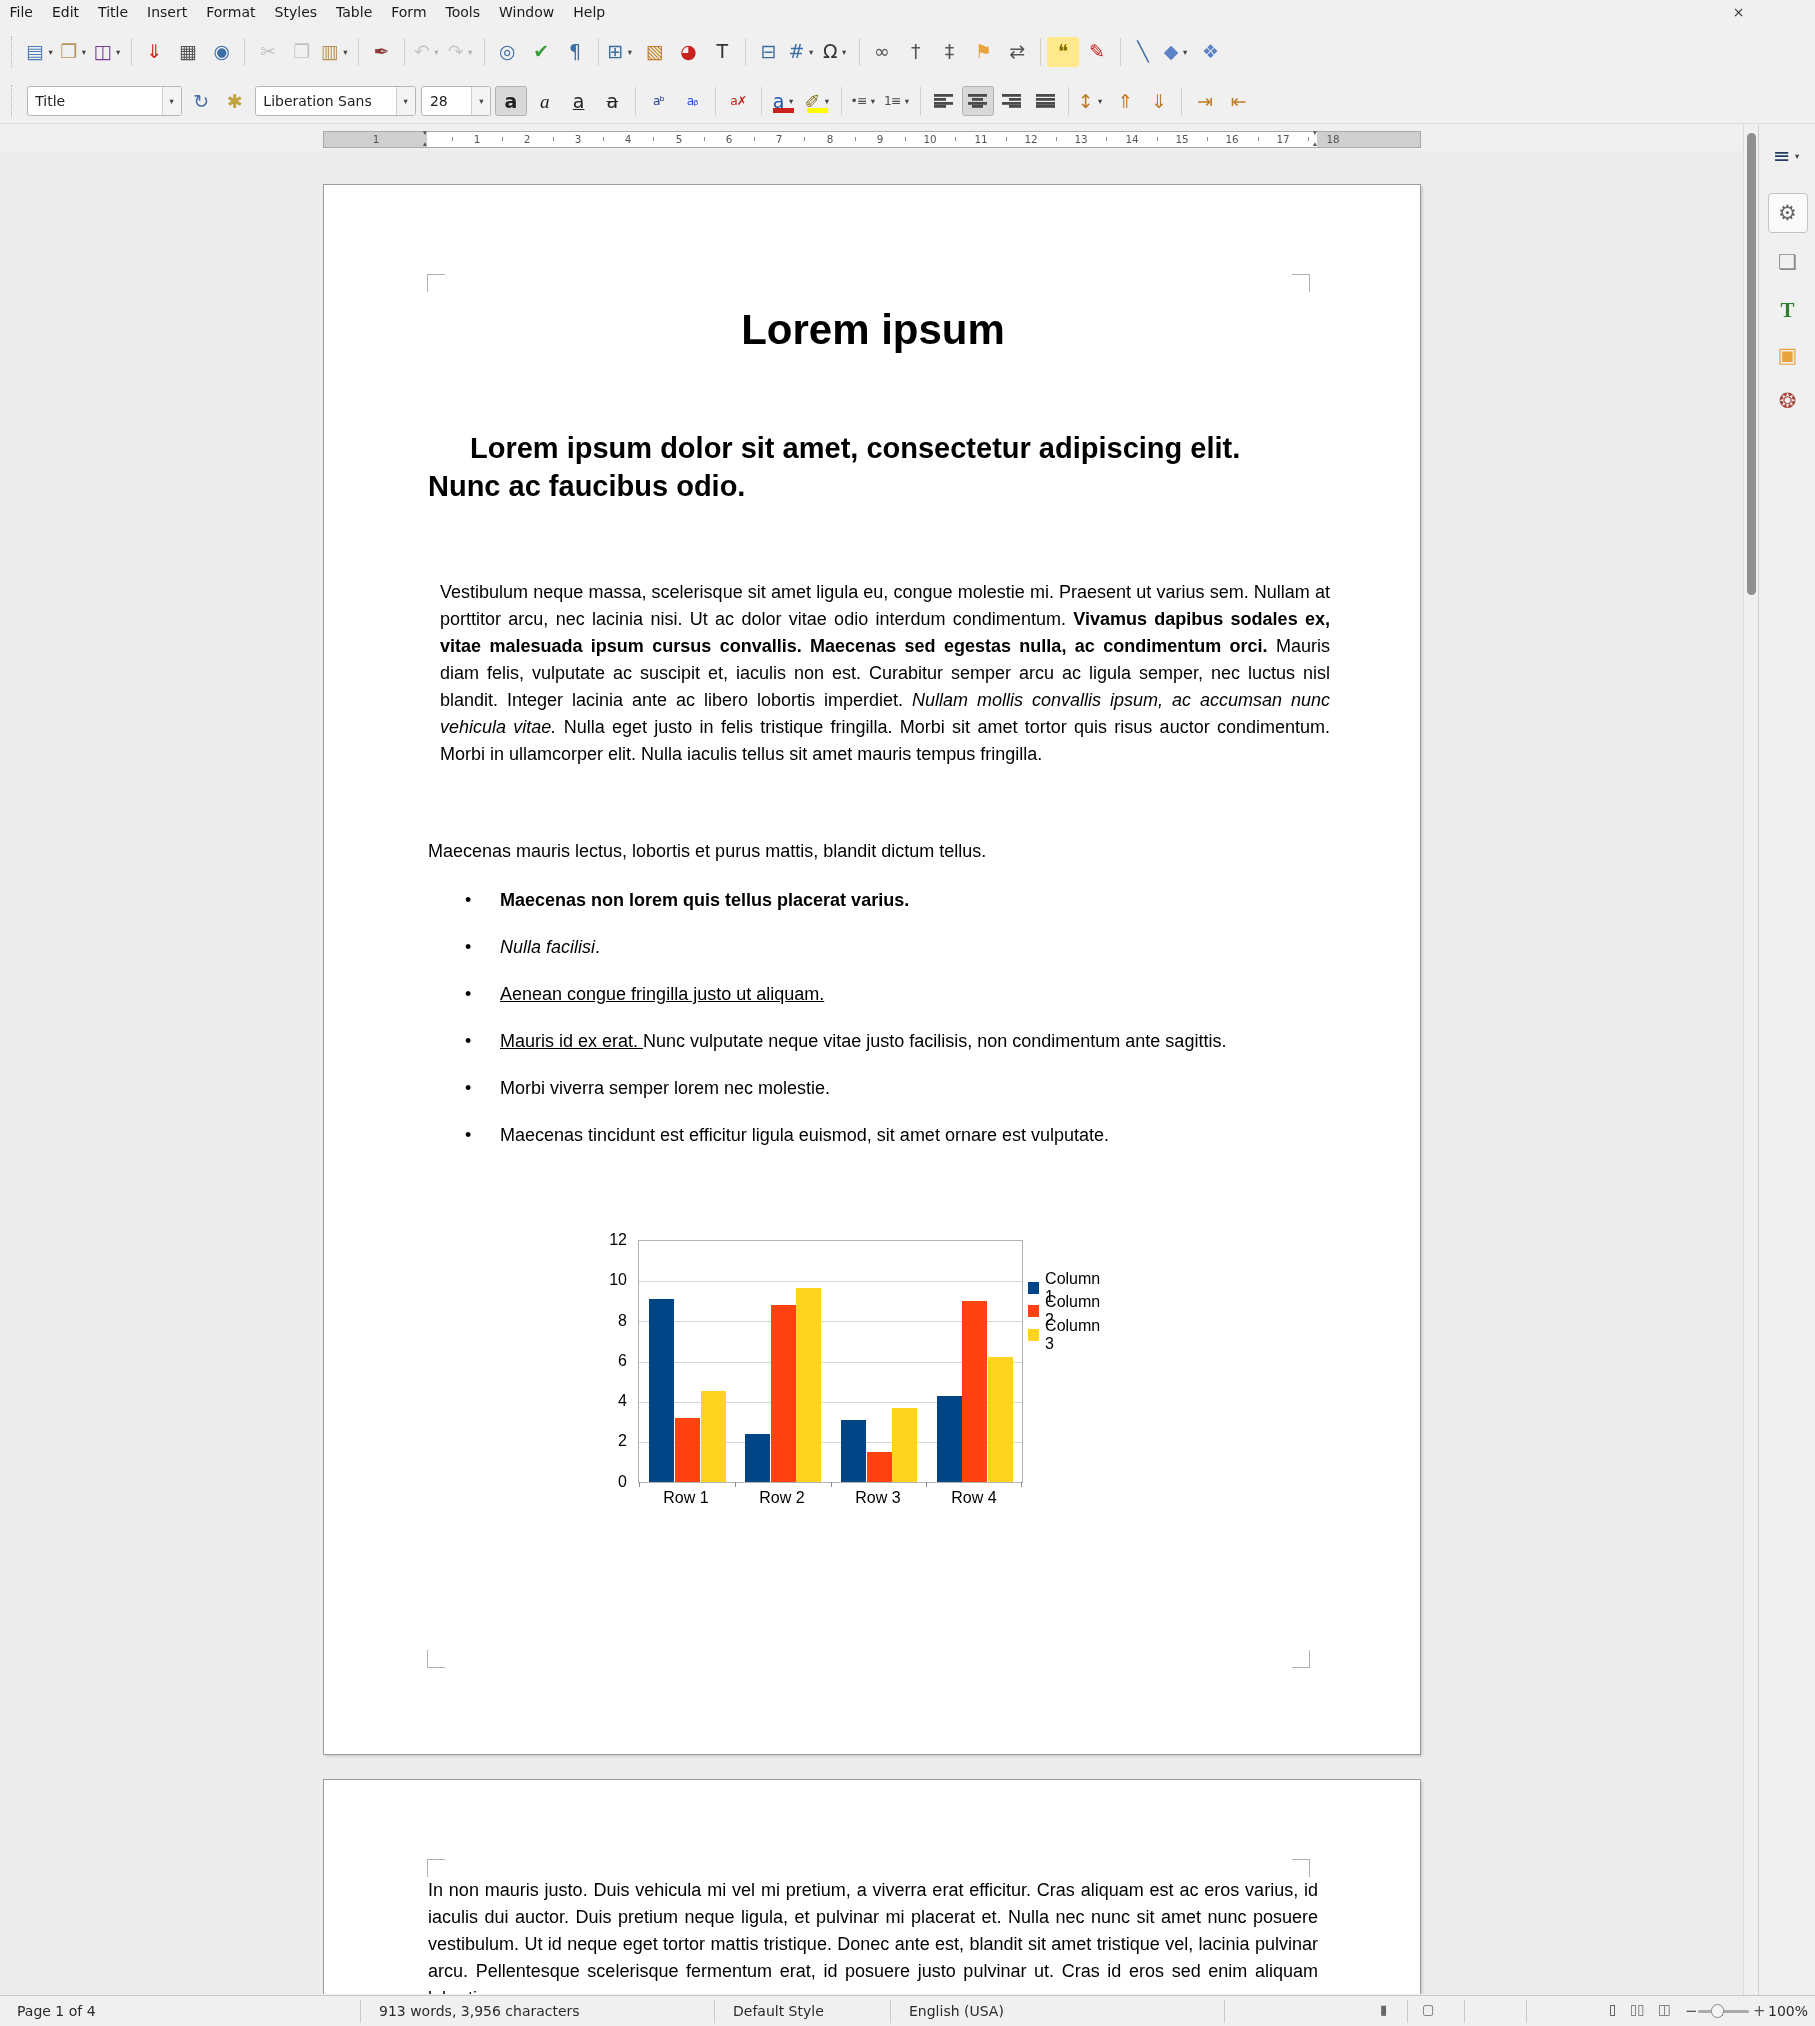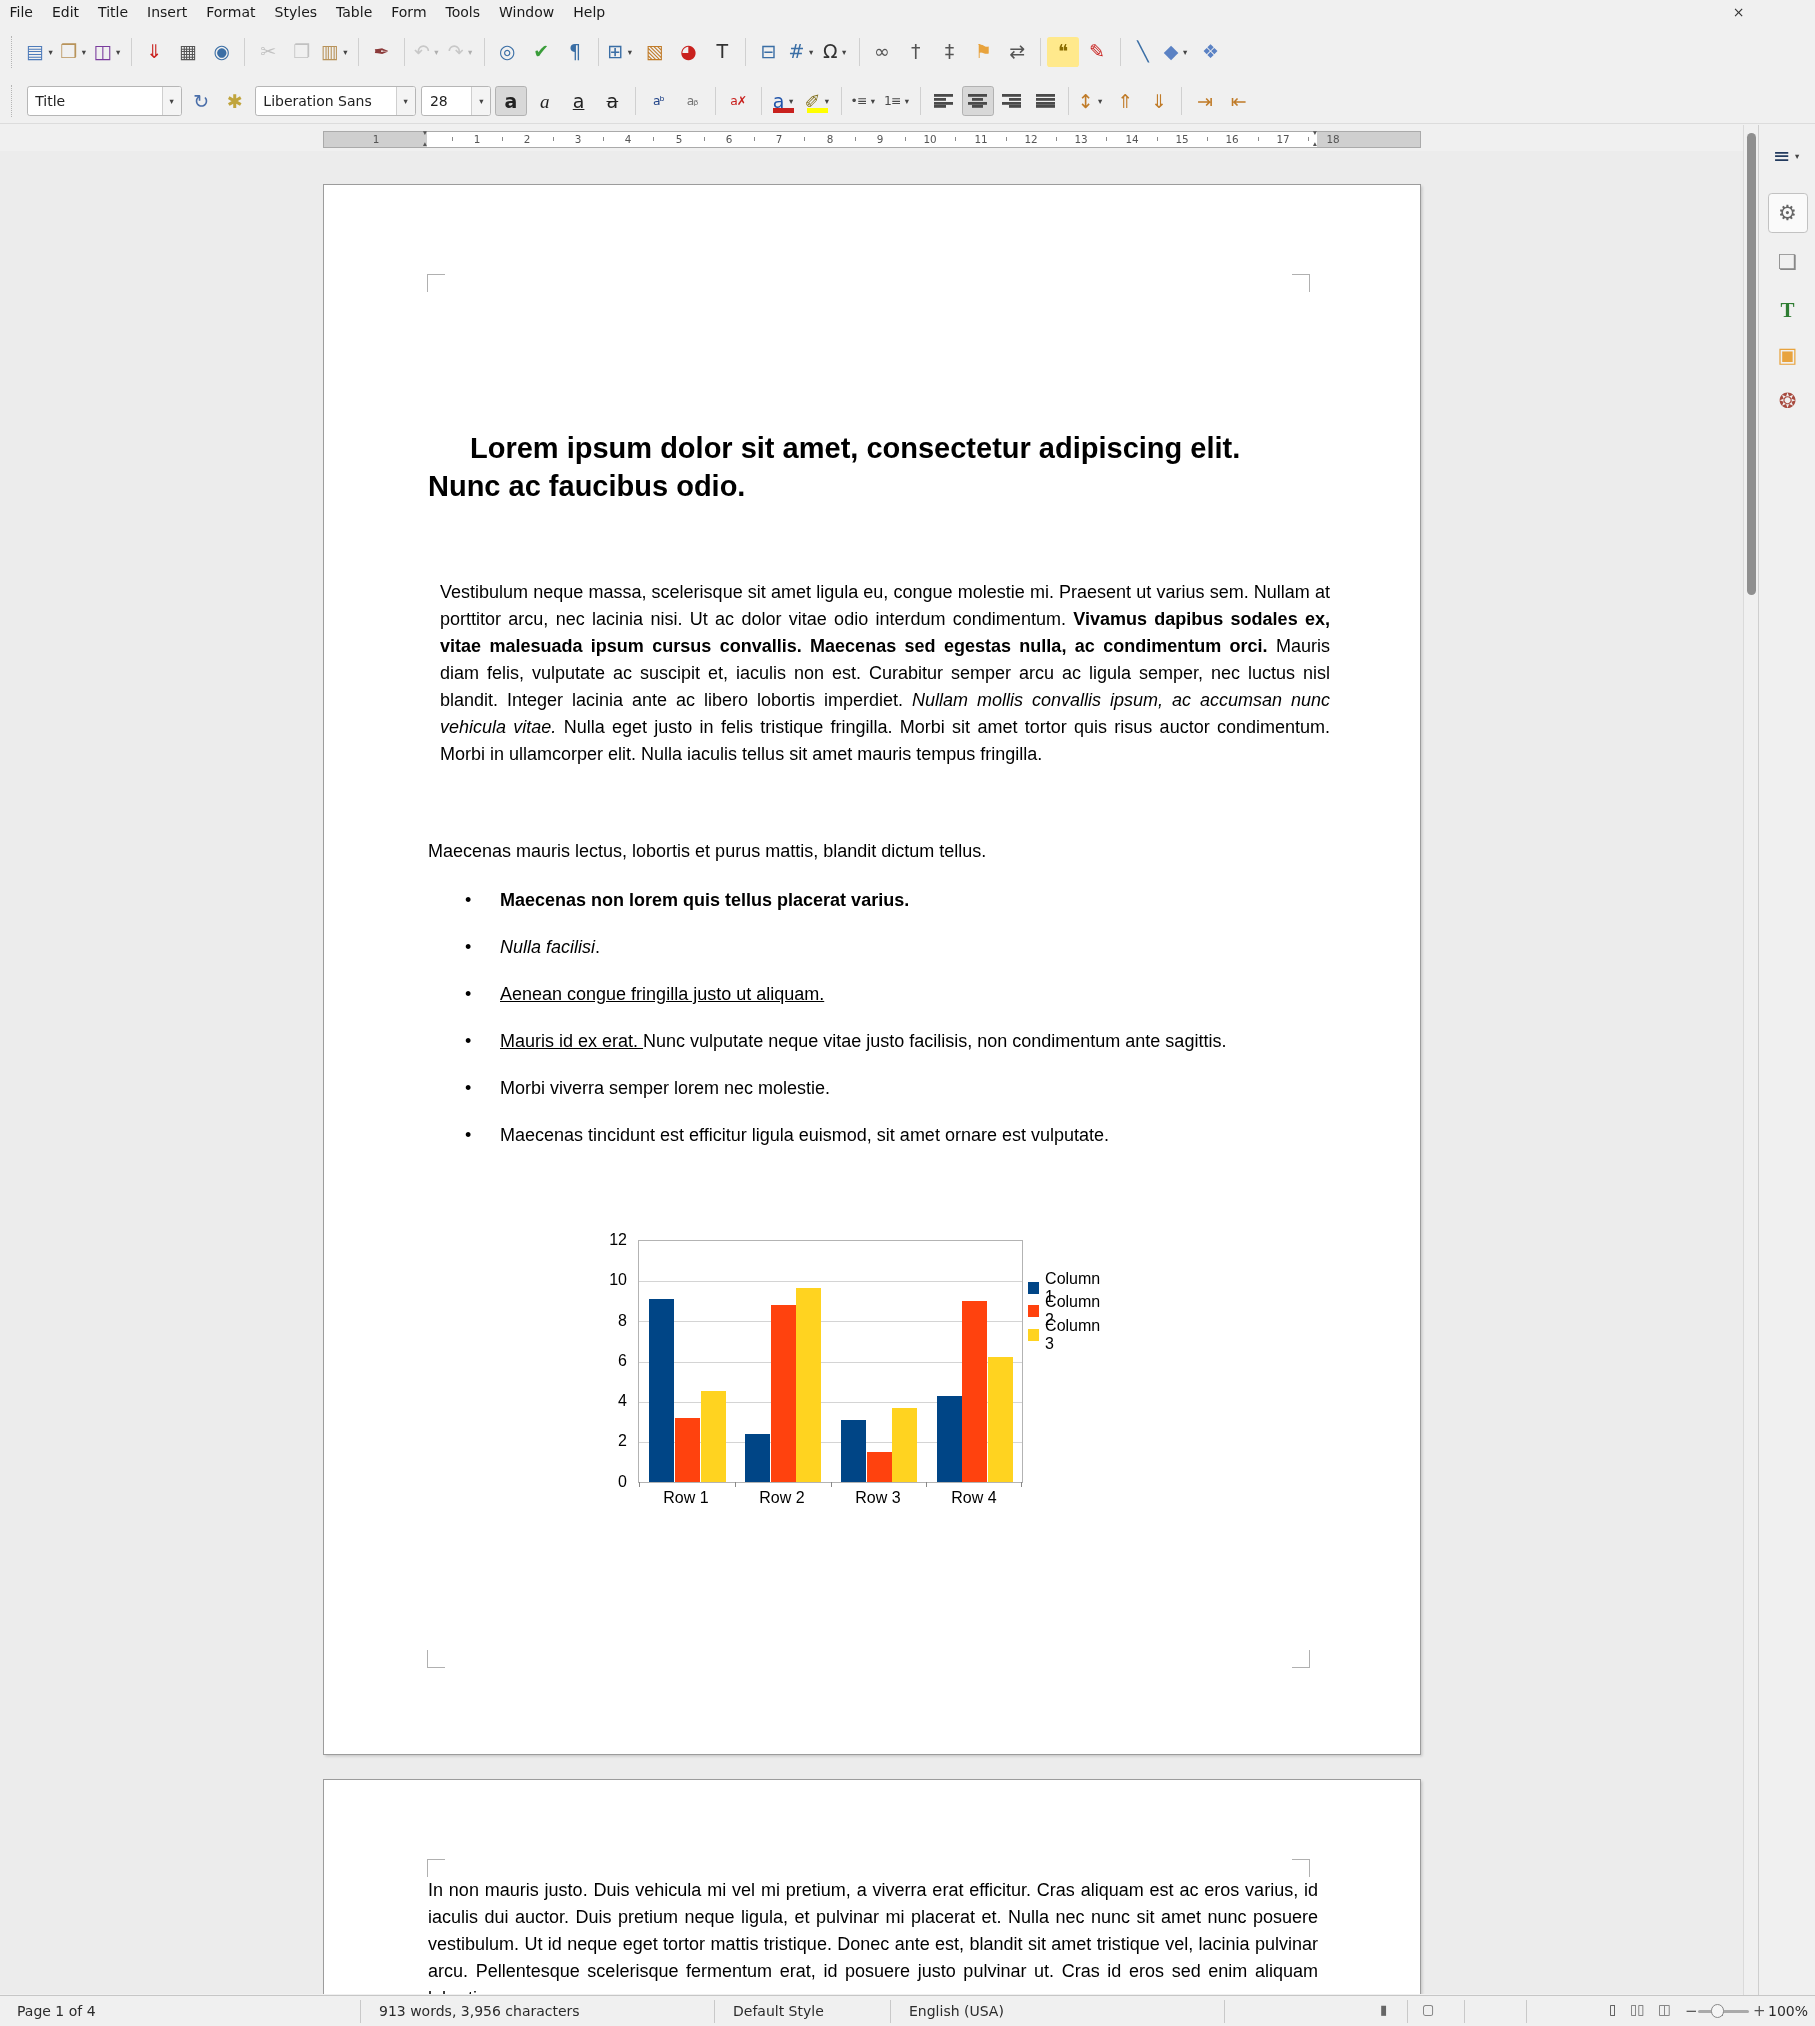--- a/index.html
+++ b/index.html
@@ -292,21 +292,21 @@
       <span class="g" style="color: rgb(34, 34, 34); text-decoration: underline;">a</span>
     </div>
     <div class="tbico">
       <span class="g" style="color: rgb(34, 34, 34); text-decoration: line-through;">a</span>
     </div>
     <div class="sep"></div>
     <div class="tbico">
       <span class="g small" style="color: rgb(34, 68, 136);">aᵇ</span>
     </div>
     <div class="tbico">
-      <span class="g small" style="color: #737373;">aᵦ</span>
+      <span class="g small" style="color: #1d4ed8;">aᵦ</span>
     </div>
     <div class="sep"></div>
     <div class="tbico">
       <span class="g small" style="color: rgb(201, 33, 30);">a✗</span>
     </div>
     <div class="sep"></div>
     <div class="tbico">
       <span class="g" style="color: rgb(34, 85, 170);">a</span>
       <div class="colorbar" style="background: rgb(201, 33, 30);"></div>
       <span class="dd">▾</span>
@@ -404,20 +404,21 @@
     <span class="rmark" style="left: 1313px; top: 1.9px;">▾</span>
     <span class="rmark" style="left: 1313px; top: 13.2px;">▴</span>
   </div>
 
 <div id="docview">
   <div class="page" id="page1" style="top:33px;height:1571px">
     <div class="crop tl" style="left:103px;top:89px"></div>
     <div class="crop tr" style="left:968px;top:89px"></div>
     <div class="crop bl" style="left:103px;top:1465px"></div>
     <div class="crop br" style="left:968px;top:1465px"></div>
+    <div class="doc-title">Lorem ipsum</div>
     <div class="doc-heading">Lorem ipsum dolor sit amet, consectetur adipiscing elit. Nunc ac faucibus odio.</div>
     <div id="para1" class="body-text jt"><span>Vestibulum neque massa, scelerisque sit amet ligula eu, congue molestie mi. Praesent ut varius sem. Nullam at porttitor arcu, nec lacinia nisi. Ut ac dolor vitae odio interdum condimentum. </span><span class="run-b">Vivamus dapibus sodales ex, vitae malesuada ipsum cursus convallis. Maecenas sed egestas nulla, ac condimentum orci. </span><span>Mauris diam felis, vulputate ac suscipit et, iaculis non est. Curabitur semper arcu ac ligula semper, nec luctus nisl blandit. Integer lacinia ante ac libero lobortis imperdiet. </span><span class="run-i">Nullam mollis convallis ipsum, ac accumsan nunc vehicula vitae. </span><span>Nulla eget justo in felis tristique fringilla. Morbi sit amet tortor quis risus auctor condimentum. Morbi in ullamcorper elit. Nulla iaculis tellus sit amet mauris tempus fringilla.</span></div>
     <div id="para2" class="body-text">Maecenas mauris lectus, lobortis et purus mattis, blandit dictum tellus.</div>
     <div id="bullets">
         <div class="bullet-item body-text"><span class="bullet-mark">•</span><span class="run-b">Maecenas non lorem quis tellus placerat varius.</span></div>
         <div class="bullet-item body-text"><span class="bullet-mark">•</span><span class="run-i">Nulla facilisi</span><span>.</span></div>
         <div class="bullet-item body-text"><span class="bullet-mark">•</span><span class="run-u">Aenean congue fringilla justo ut aliquam. </span></div>
         <div class="bullet-item body-text"><span class="bullet-mark">•</span><span class="run-u">Mauris id ex erat. </span><span>Nunc vulputate neque vitae justo facilisis, non condimentum ante sagittis.</span></div>
         <div class="bullet-item body-text"><span class="bullet-mark">•</span><span>Morbi viverra semper lorem nec molestie.</span></div>
         <div class="bullet-item body-text"><span class="bullet-mark">•</span><span>Maecenas tincidunt est efficitur ligula euismod, sit amet ornare est vulputate.</span></div>

